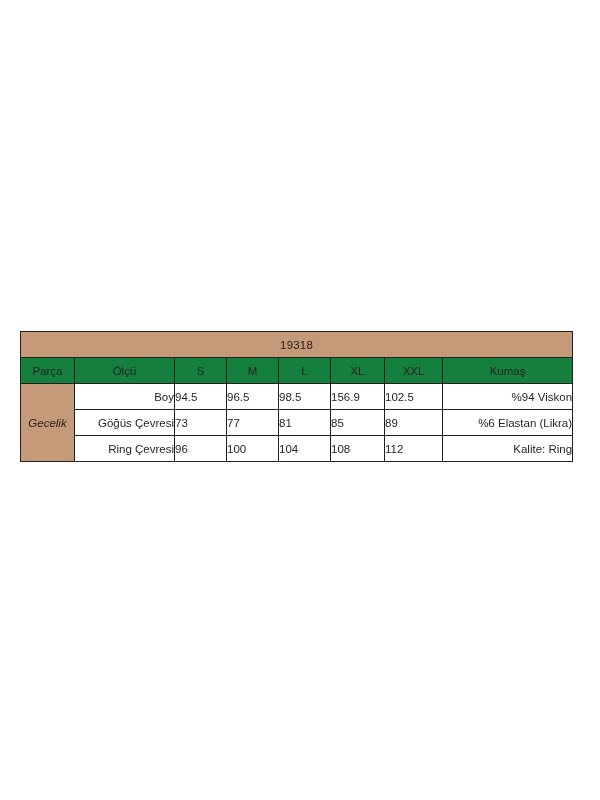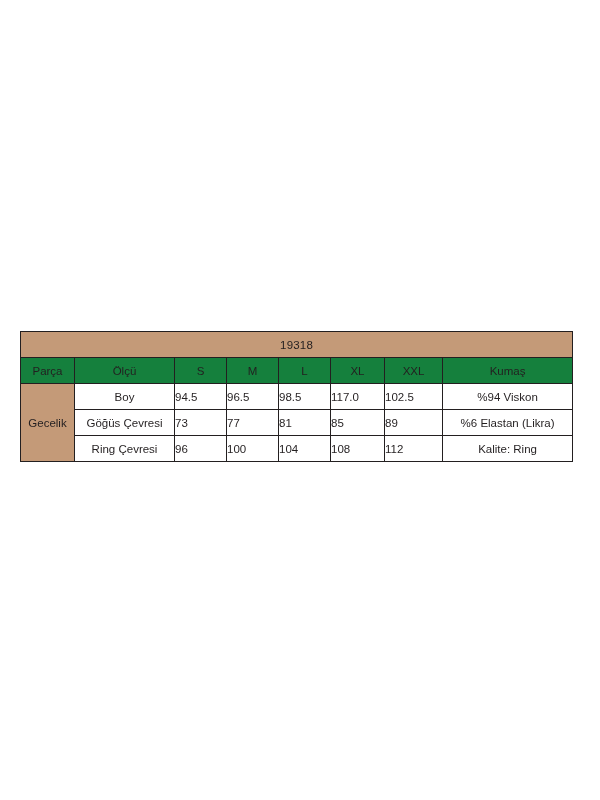--- a/index.html
+++ b/index.html
@@ -57,32 +57,33 @@
     text-align: center;
     font-weight: bold;
     font-size: 12px;
     height: 24px;
   }
   .cat-cell {
     background: #c49a78;
     text-align: center;
     font-weight: bold;
     font-size: 12px;
+    font-style: italic;
   }
   .label-cell {
-    text-align: center;
+    text-align: right;
     padding-left: 5px;
     font-size: 11.5px;
   }
   .num-cell {
     text-align: left;
     font-size: 11.5px;
   }
   .fabric-cell {
-    text-align: center;
+    text-align: right;
     padding-left: 6px;
     font-size: 11.5px;
   }
   
   col.c-cat    { width: 54px; }
   col.c-label  { width: 100px; }
   col.c-s      { width: 52px; }
   col.c-m      { width: 52px; }
   col.c-l      { width: 52px; }
   col.c-xl     { width: 54px; }
@@ -118,21 +119,21 @@
           <td>XL</td>
           <td>XXL</td>
           <td>Kumaş</td>
         </tr>
         <tr>
           <td class="cat-cell" rowspan="3">Gecelik</td>
           <td class="label-cell">Boy</td>
           <td class="num-cell">94.5</td>
           <td class="num-cell">96.5</td>
           <td class="num-cell">98.5</td>
-          <td class="num-cell">117.0</td>
+          <td class="num-cell">156.9</td>
           <td class="num-cell">102.5</td>
           <td class="fabric-cell">%94 Viskon</td>
         </tr>
         <tr>
           <td class="label-cell">Göğüs Çevresi</td>
           <td class="num-cell">73</td>
           <td class="num-cell">77</td>
           <td class="num-cell">81</td>
           <td class="num-cell">85</td>
           <td class="num-cell">89</td>

